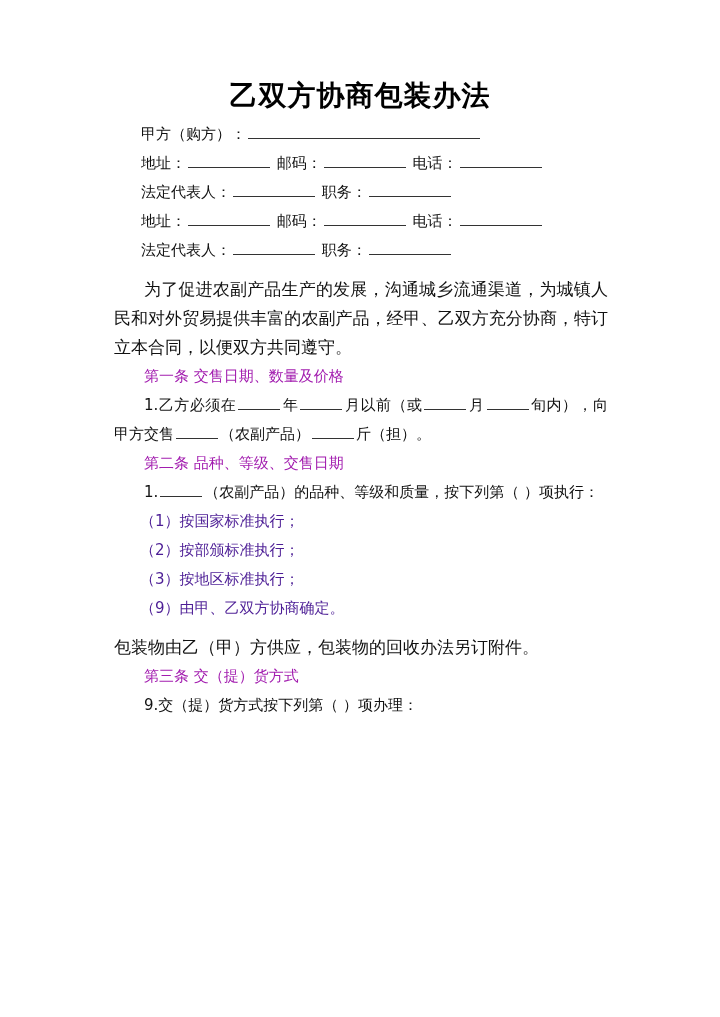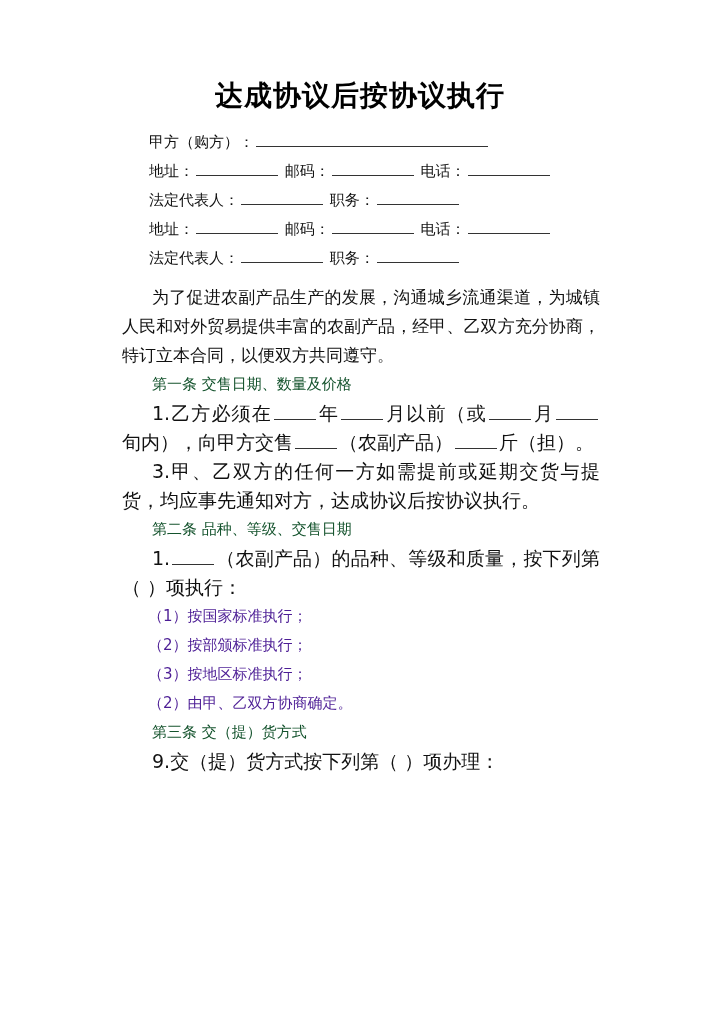--- a/index.html
+++ b/index.html
@@ -32,21 +32,21 @@
     letter-spacing: 1px;
     color: #000000;
     margin: 0;
     padding-top: 76px;
     padding-bottom: 0;
     line-height: 40px;
     font-family: "DejaVu Serif", "Liberation Serif", serif;
   }
 
   .body-block {
-    margin: 12px;
+    margin: 4px;
     padding: 0 108px 0 110px;
   }
 
   
   .party-group {
     margin-top: 0;
   }
   .field-line {
     font-size: 15px;
     line-height: 29px;
@@ -80,46 +80,46 @@
   .para.indent2 { text-indent: 30px; }
   .para.flush   { text-indent: 0; }
 
   .para.gap-top { margin-top: 10px; }
 
   .clause-head {
     font-size: 15px;
     line-height: 29px;
     text-indent: 30px;
     margin: 0;
-    color: #14532d;
+    color: #a21caf;
   }
 
   .sub-item {
     font-size: 15px;
     line-height: 29px;
     text-indent: 26px;
     margin: 0;
     color: #4c1d95;
   }
   .numbered {
-    font-size: 19px;
+    font-size: 15px;
     line-height: 29px;
     text-indent: 30px;
     margin: 0;
     color: #111111;
     text-align: justify;
     text-justify: inter-ideograph;
   }
 </style>
 </head>
 <body>
 
 <div class="page">
 
-  <h1 class="doc-title">达成协议后按协议执行</h1>
+  <h1 class="doc-title">乙双方协商包装办法</h1>
 
   <div class="body-block">
 
     <div class="party-group">
       <div class="field-line">
         <span class="lbl">甲方（购方）：</span><span class="blank w-long"></span>
       </div>
       <div class="field-line">
         <span class="lbl">地址：</span><span class="blank w-med"></span>
         <span class="lbl">邮码：</span><span class="blank w-med"></span>
@@ -142,33 +142,33 @@
         <span class="lbl">职务：</span><span class="blank w-med"></span>
       </div>
     </div>
 
     <p class="para indent2 gap-top">为了促进农副产品生产的发展，沟通城乡流通渠道，为城镇人民和对外贸易提供丰富的农副产品，经甲、乙双方充分协商，特订立本合同，以便双方共同遵守。</p>
 
     <p class="clause-head gap-top">第一条 交售日期、数量及价格</p>
 
     <p class="numbered gap-top"><span>1.乙方必须在</span><span class="blank w-short"></span><span>年</span><span class="blank w-short"></span><span>月以前（或</span><span class="blank w-short"></span><span>月</span><span class="blank w-short"></span><span>旬内），向甲方交售</span><span class="blank w-short"></span><span>（农副产品）</span><span class="blank w-short"></span><span>斤（担）。</span></p>
 
-    <p class="numbered gap-top">3.甲、乙双方的任何一方如需提前或延期交货与提货，均应事先通知对方，达成协议后按协议执行。</p>
 
     <p class="clause-head gap-top">第二条 品种、等级、交售日期</p>
 
     <p class="numbered gap-top"><span>1.</span><span class="blank w-short"></span><span>（农副产品）的品种、等级和质量，按下列第（ ）项执行：</span></p>
 
     <p class="sub-item gap-top">（1）按国家标准执行；</p>
     <p class="sub-item gap-top">（2）按部颁标准执行；</p>
     <p class="sub-item gap-top">（3）按地区标准执行；</p>
-    <p class="sub-item gap-top">（2）由甲、乙双方协商确定。</p>
+    <p class="sub-item gap-top">（9）由甲、乙双方协商确定。</p>
 
 
 
+    <p class="para flush gap-top">包装物由乙（甲）方供应，包装物的回收办法另订附件。</p>
 
     <p class="clause-head gap-top">第三条 交（提）货方式</p>
 
     <p class="numbered gap-top">9.交（提）货方式按下列第（ ）项办理：</p>
 
 
   </div>
 </div>
 
 </body></html>

